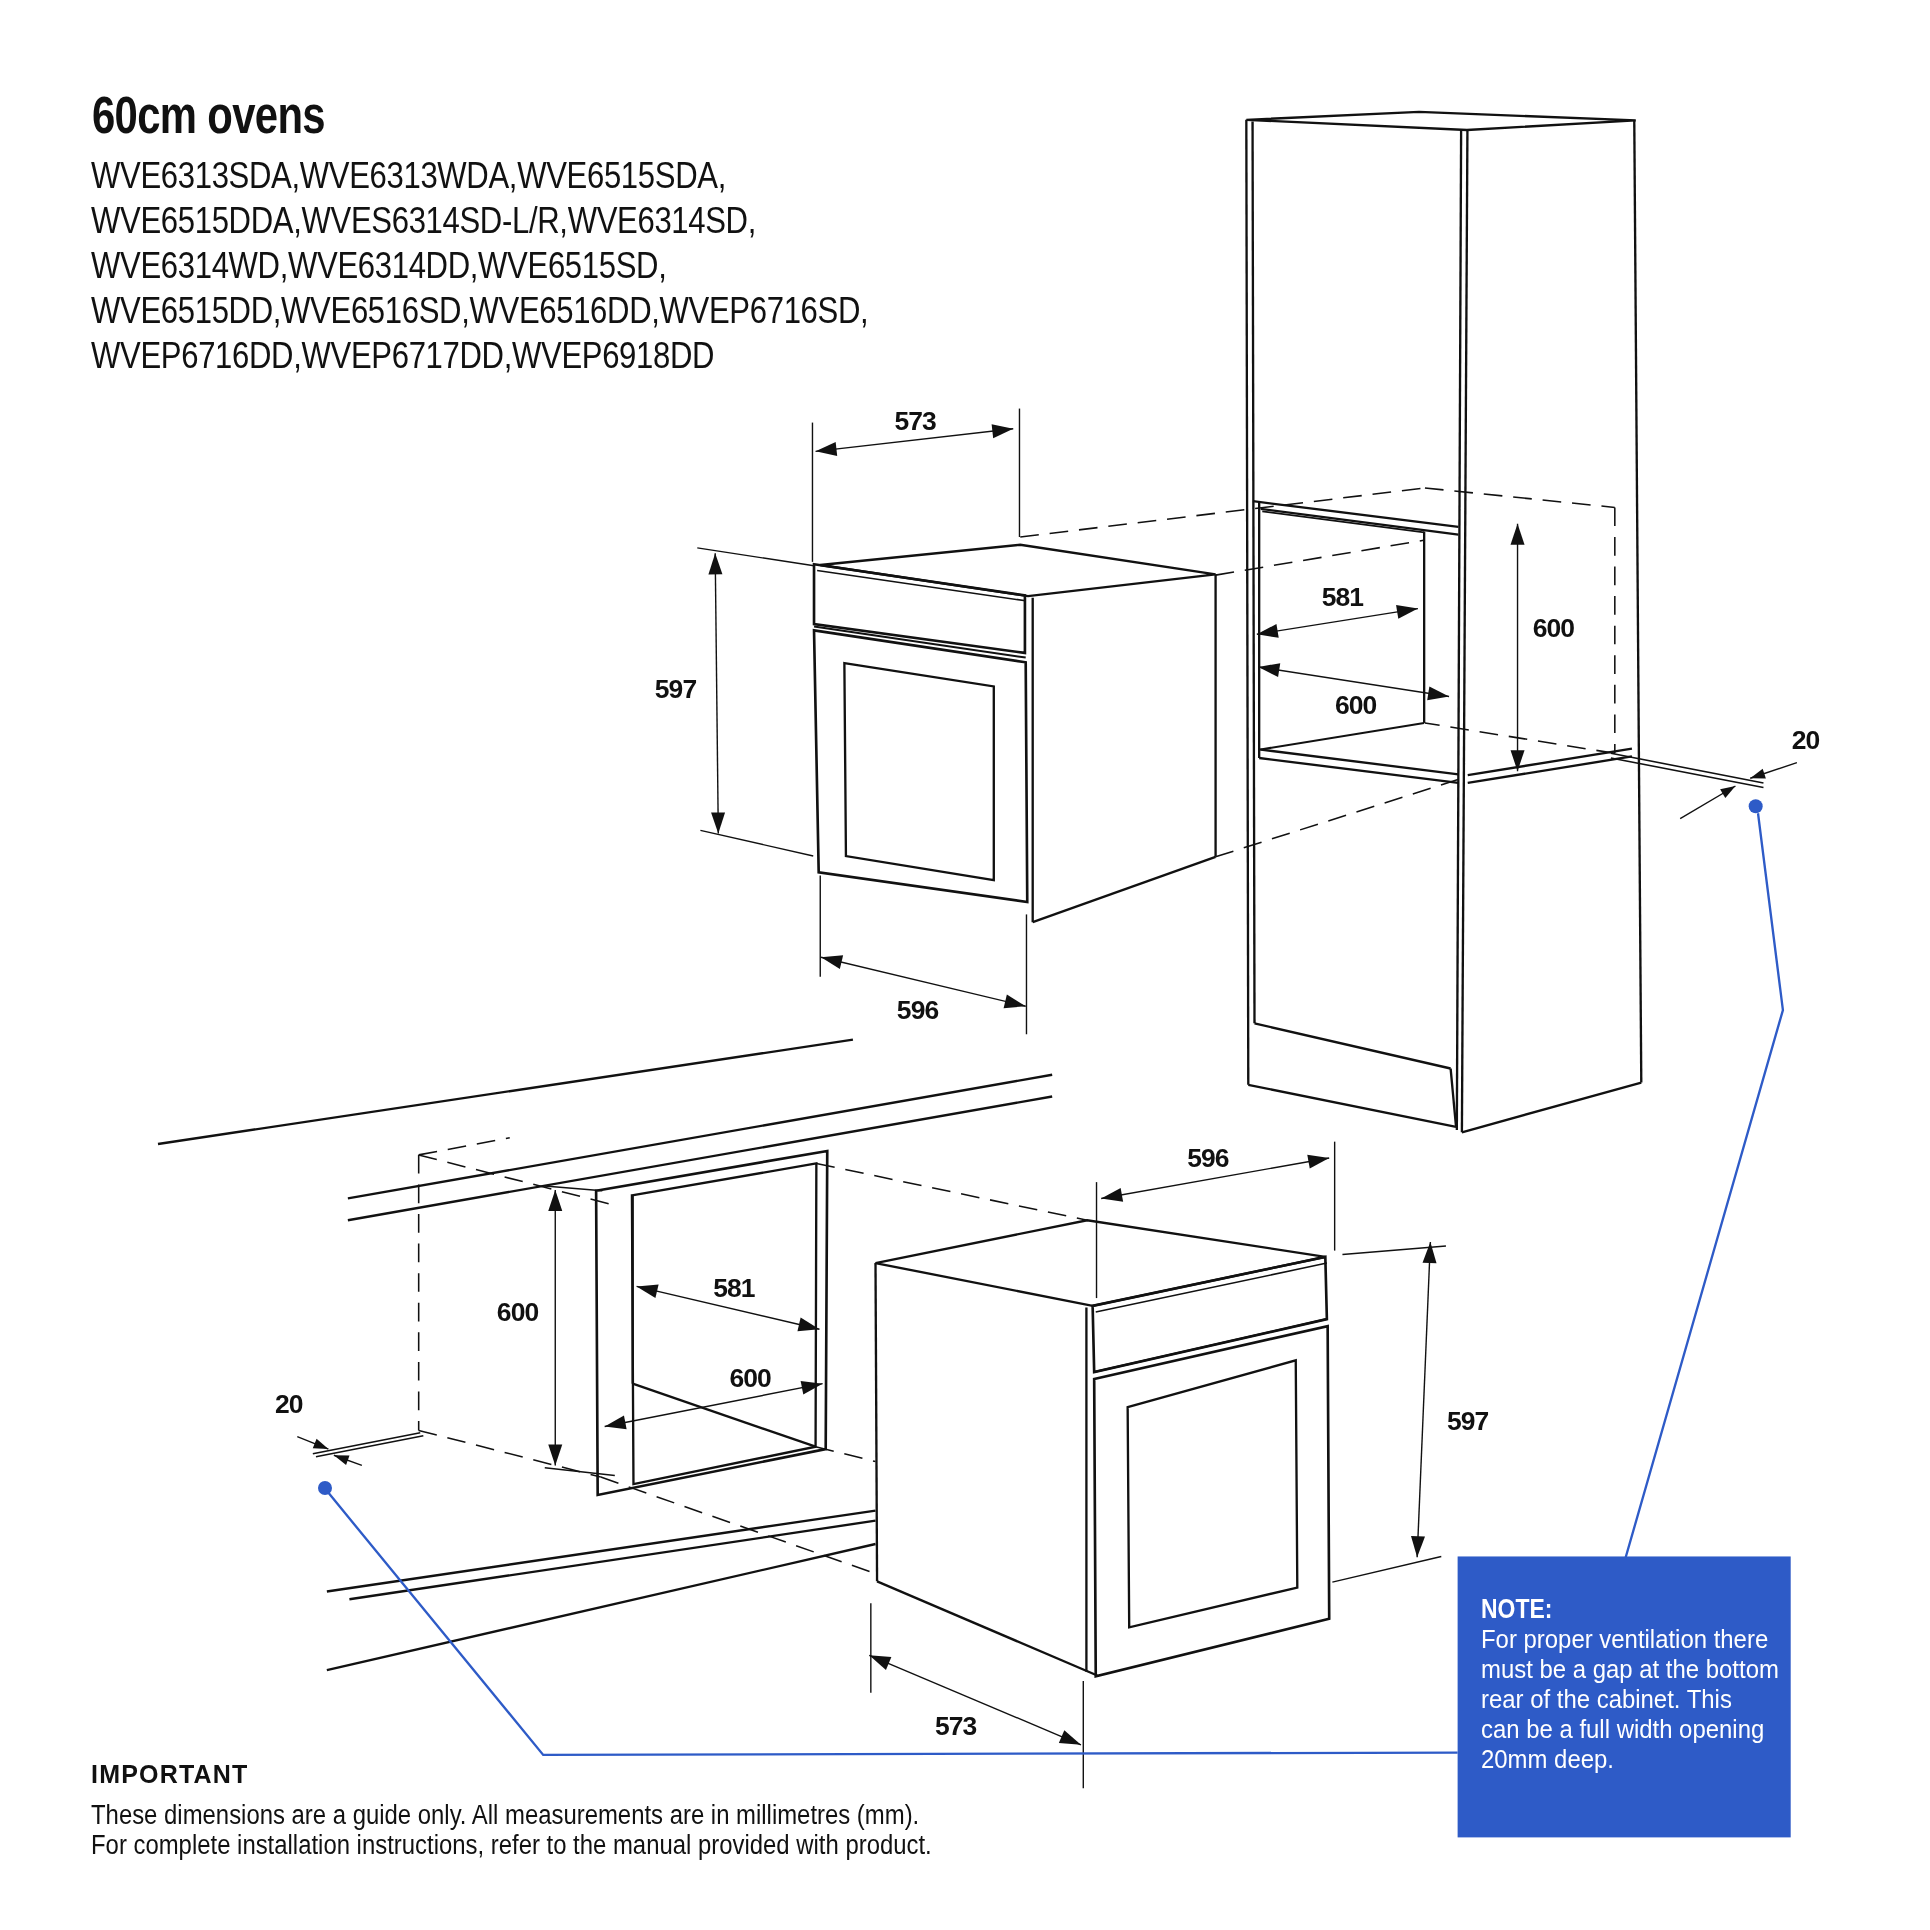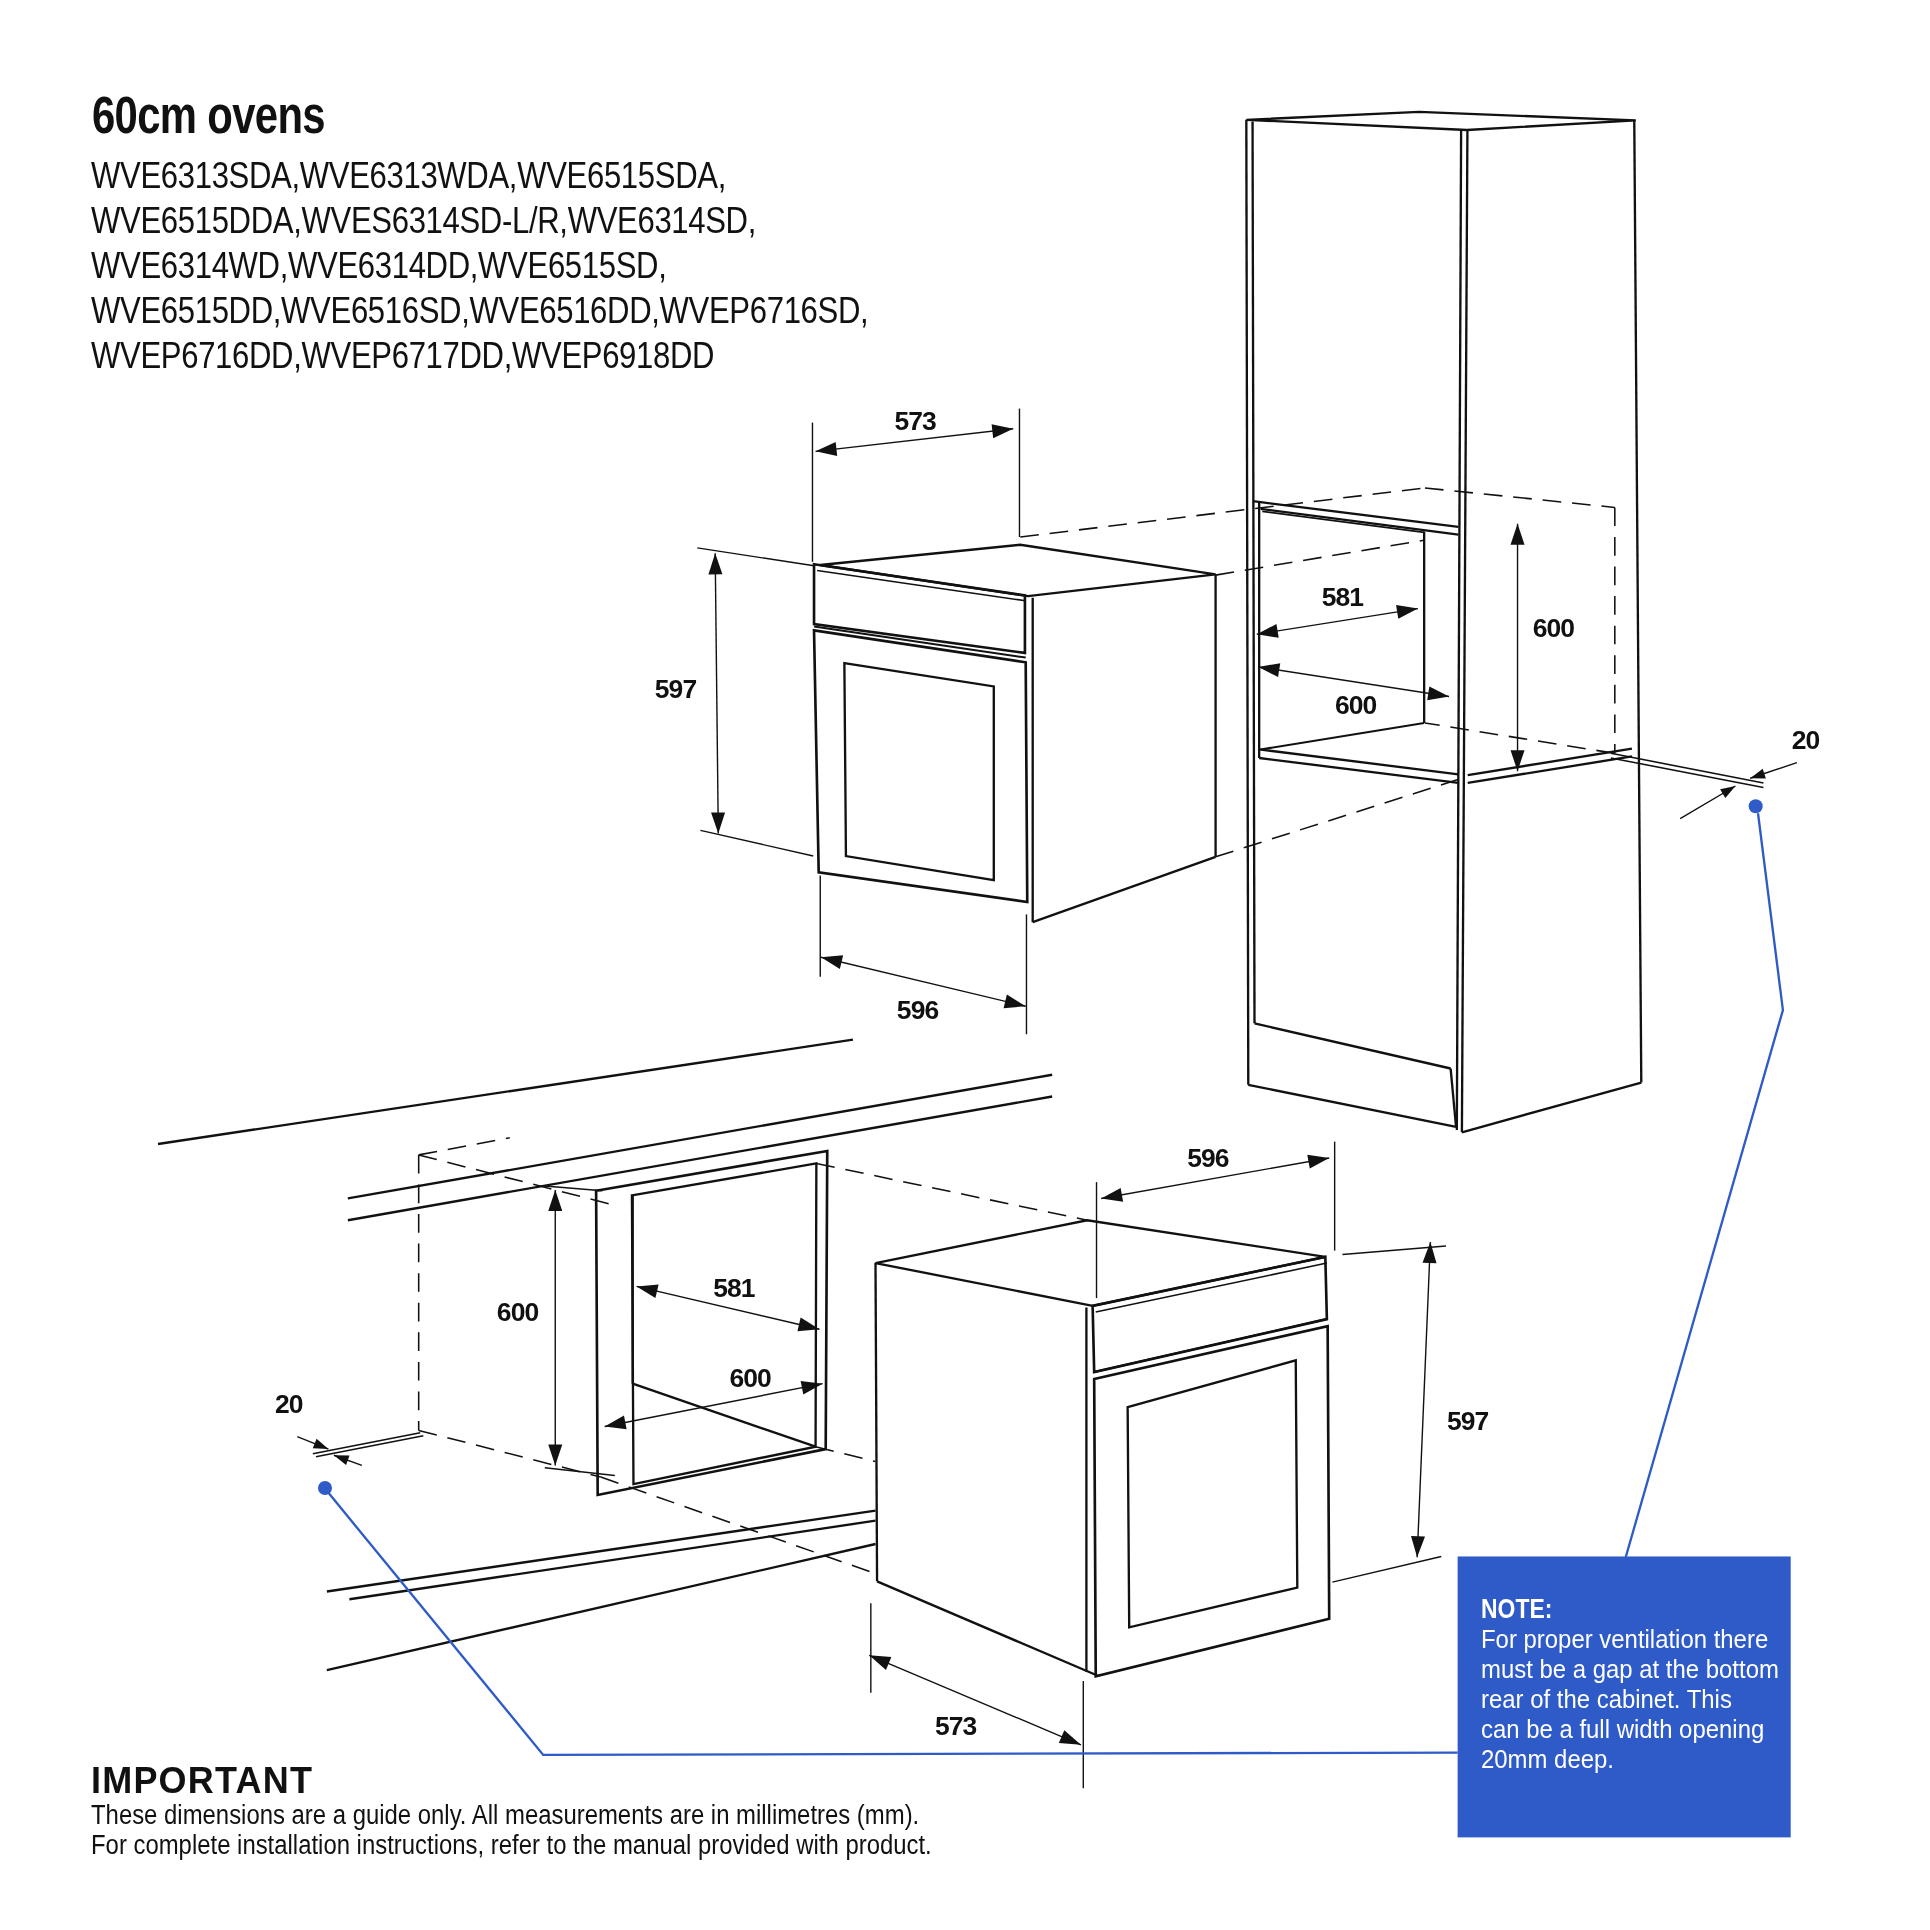--- a/index.html
+++ b/index.html
@@ -1,21 +1,21 @@
 <!DOCTYPE html>
 <html style="font-size:12.5px"><head>
 <meta charset="utf-8">
 <style>
 html,body { margin:0; padding:0; background:#fff; width:1930px; height:1930px; overflow:hidden; }
 * { font-family:"Liberation Sans",sans-serif; }
 #page { position:relative; width:1930px; height:1930px; background:#fff; }
 svg { position:absolute; left:0; top:0; }
 .title { position:absolute; left:92px; top:86px; font-size:51px; font-weight:bold; letter-spacing:-0.8px; color:#111; transform:scale(0.82,1); transform-origin:left top; white-space:nowrap; }
 .models { position:absolute; left:91px; top:153px; font-size:37px; font-weight:400; color:#111; line-height:45px; letter-spacing:-0.4px; white-space:nowrap; transform:scale(0.84,1); transform-origin:left top; }
-.imp { position:absolute; left:91px; top:1760px; font-size:36px; font-weight:bold; color:#111; letter-spacing:1.2px; }
+.imp { position:absolute; left:91px; top:1760px; font-size:25px; font-weight:bold; color:#111; letter-spacing:1.2px; }
 .impbody { position:absolute; left:91px; top:1800px; font-size:27px; color:#111; line-height:30px; white-space:nowrap; transform:scale(0.885,1); transform-origin:left top; }
 .notetitle { position:absolute; left:1481px; top:1594px; font-size:27px; font-weight:bold; color:#fff; transform:scale(0.85,1); transform-origin:left top; }
 .notebody { position:absolute; left:1481px; top:1624px; font-size:26px; color:#fff; line-height:30px; white-space:nowrap; transform:scale(0.92,1); transform-origin:left top; }
 </style>
 </head>
 <body>
 <div id="page">
 <svg width="1930" height="1930" viewBox="0 0 2480 2480">
 <polygon points="1054.0,726.0 1311.0,700.0 1562.0,738.0 1321.0,766.0" fill="none" stroke="#111" stroke-width="3.0" stroke-linejoin="miter"></polygon>
 <polygon points="1046.0,725.0 1317.0,765.0 1317.0,839.0 1046.0,802.0" fill="none" stroke="#111" stroke-width="3.4" stroke-linejoin="miter"></polygon>

